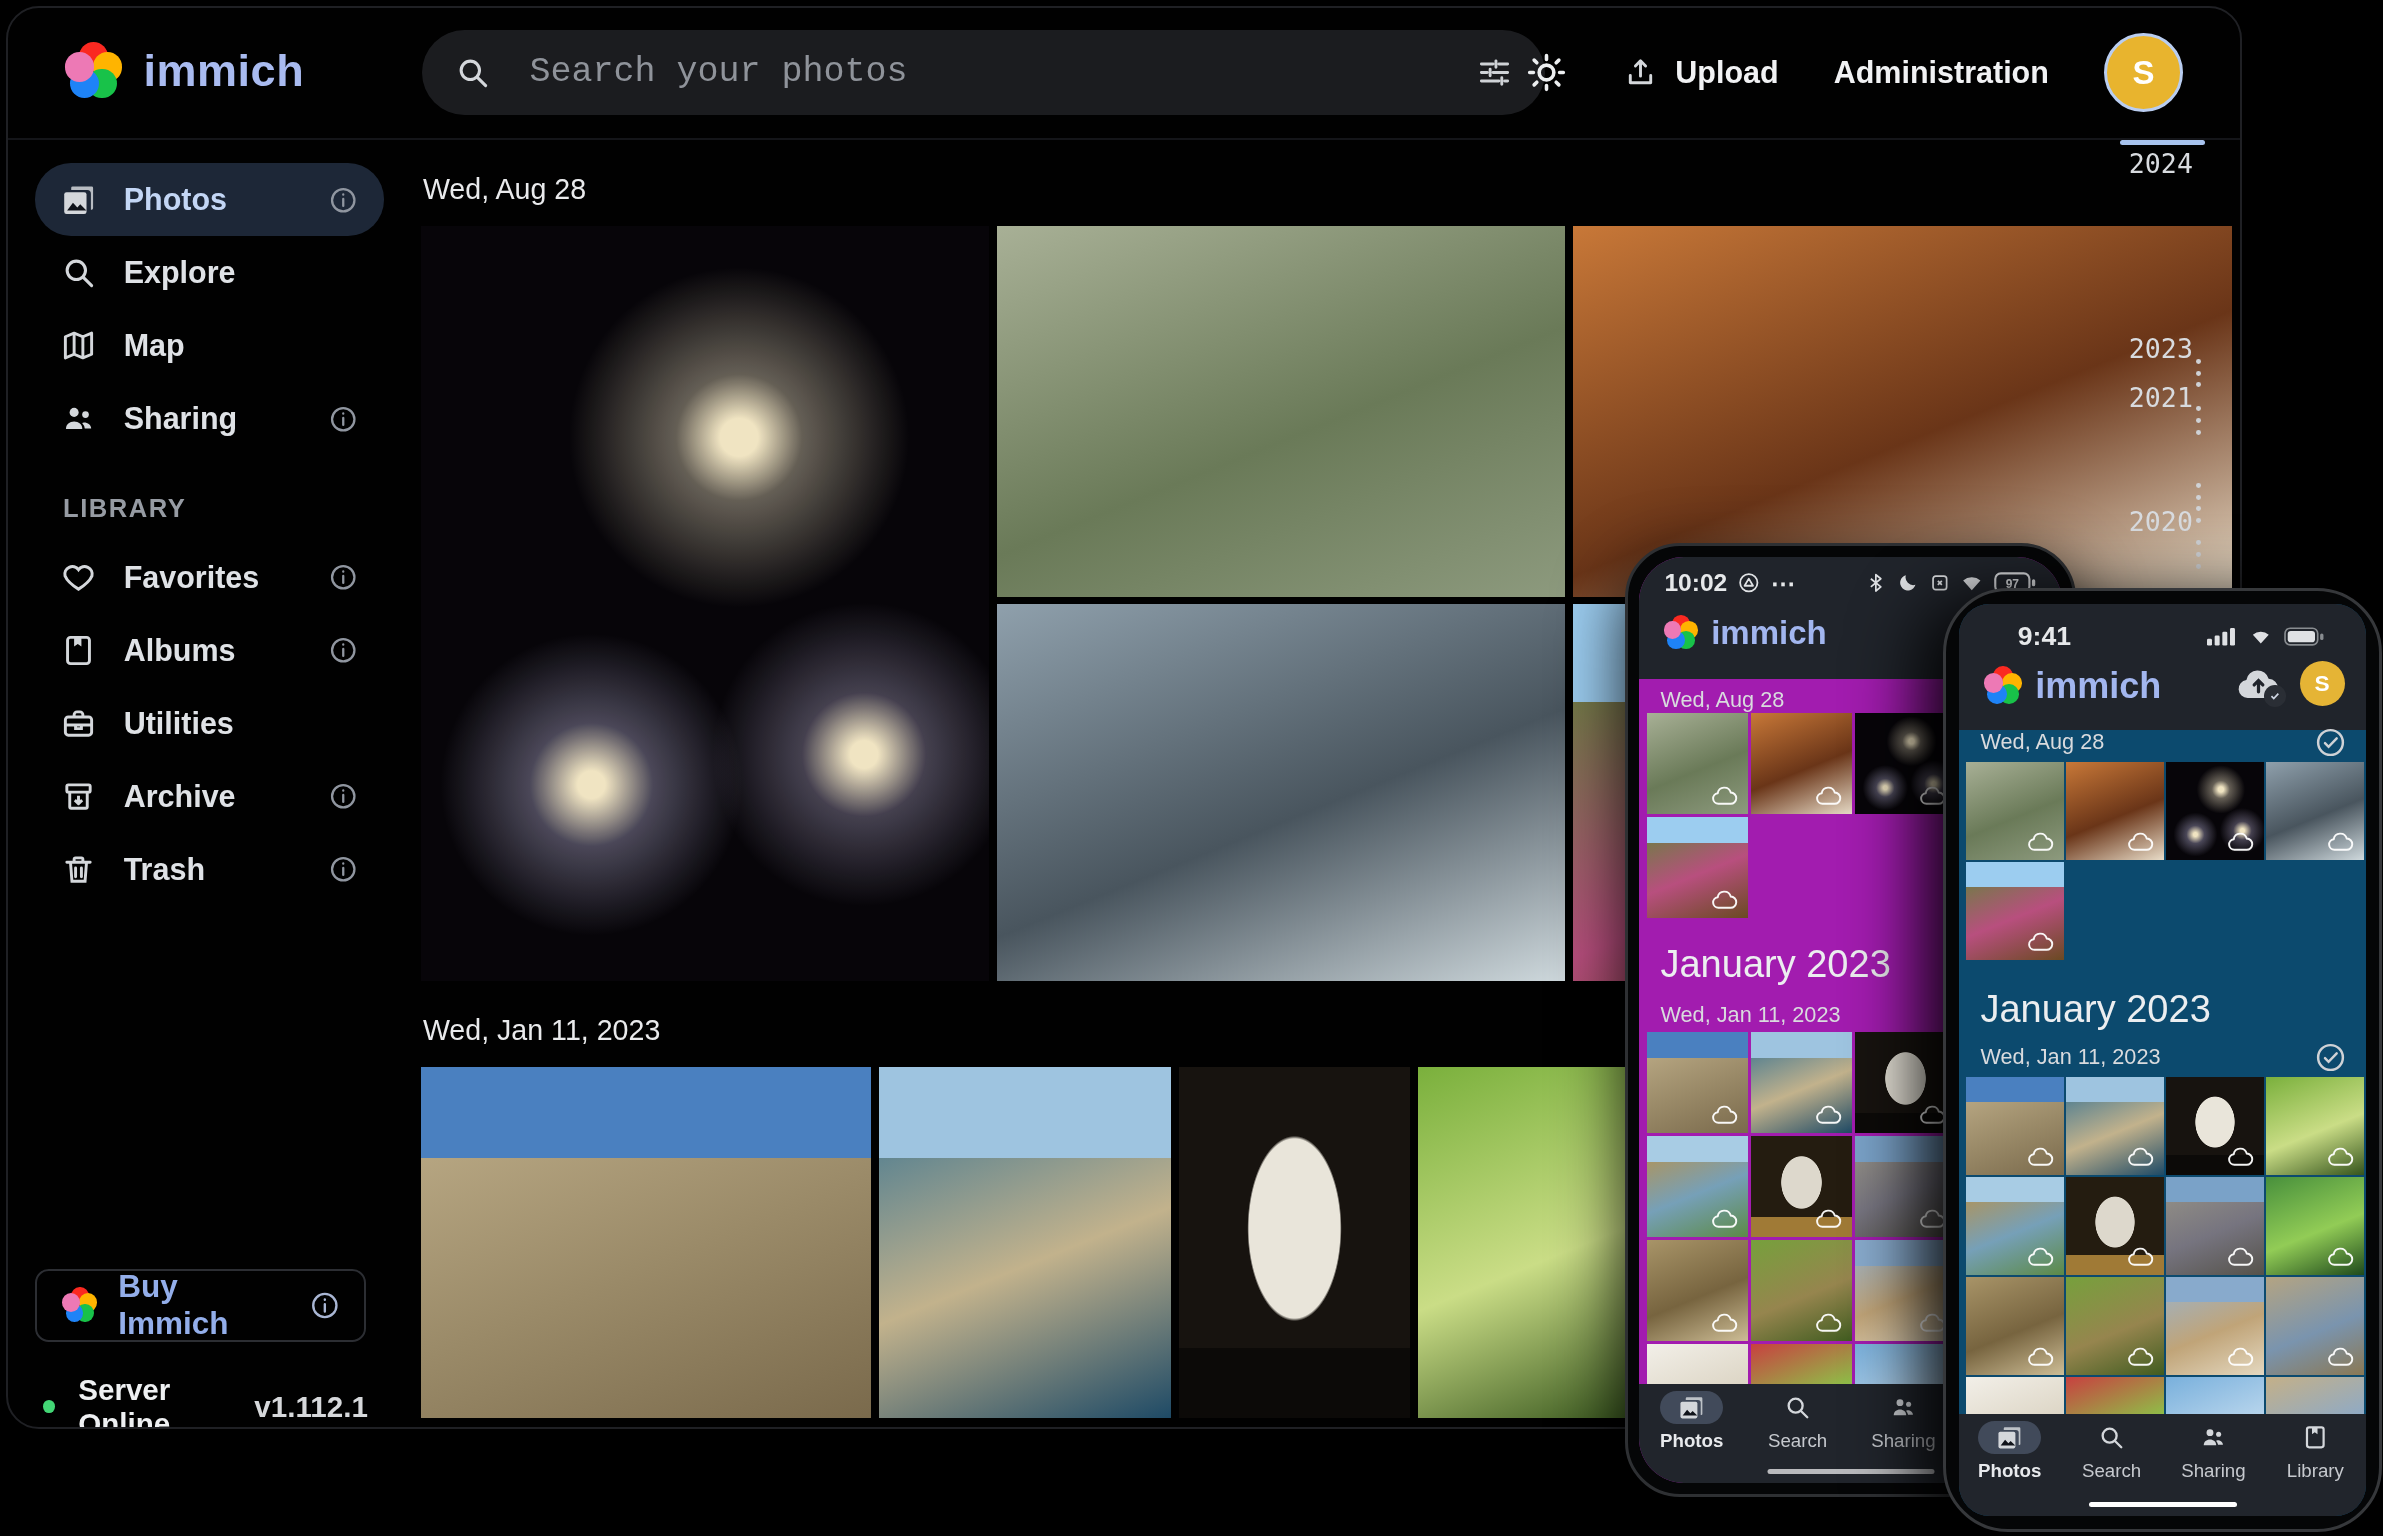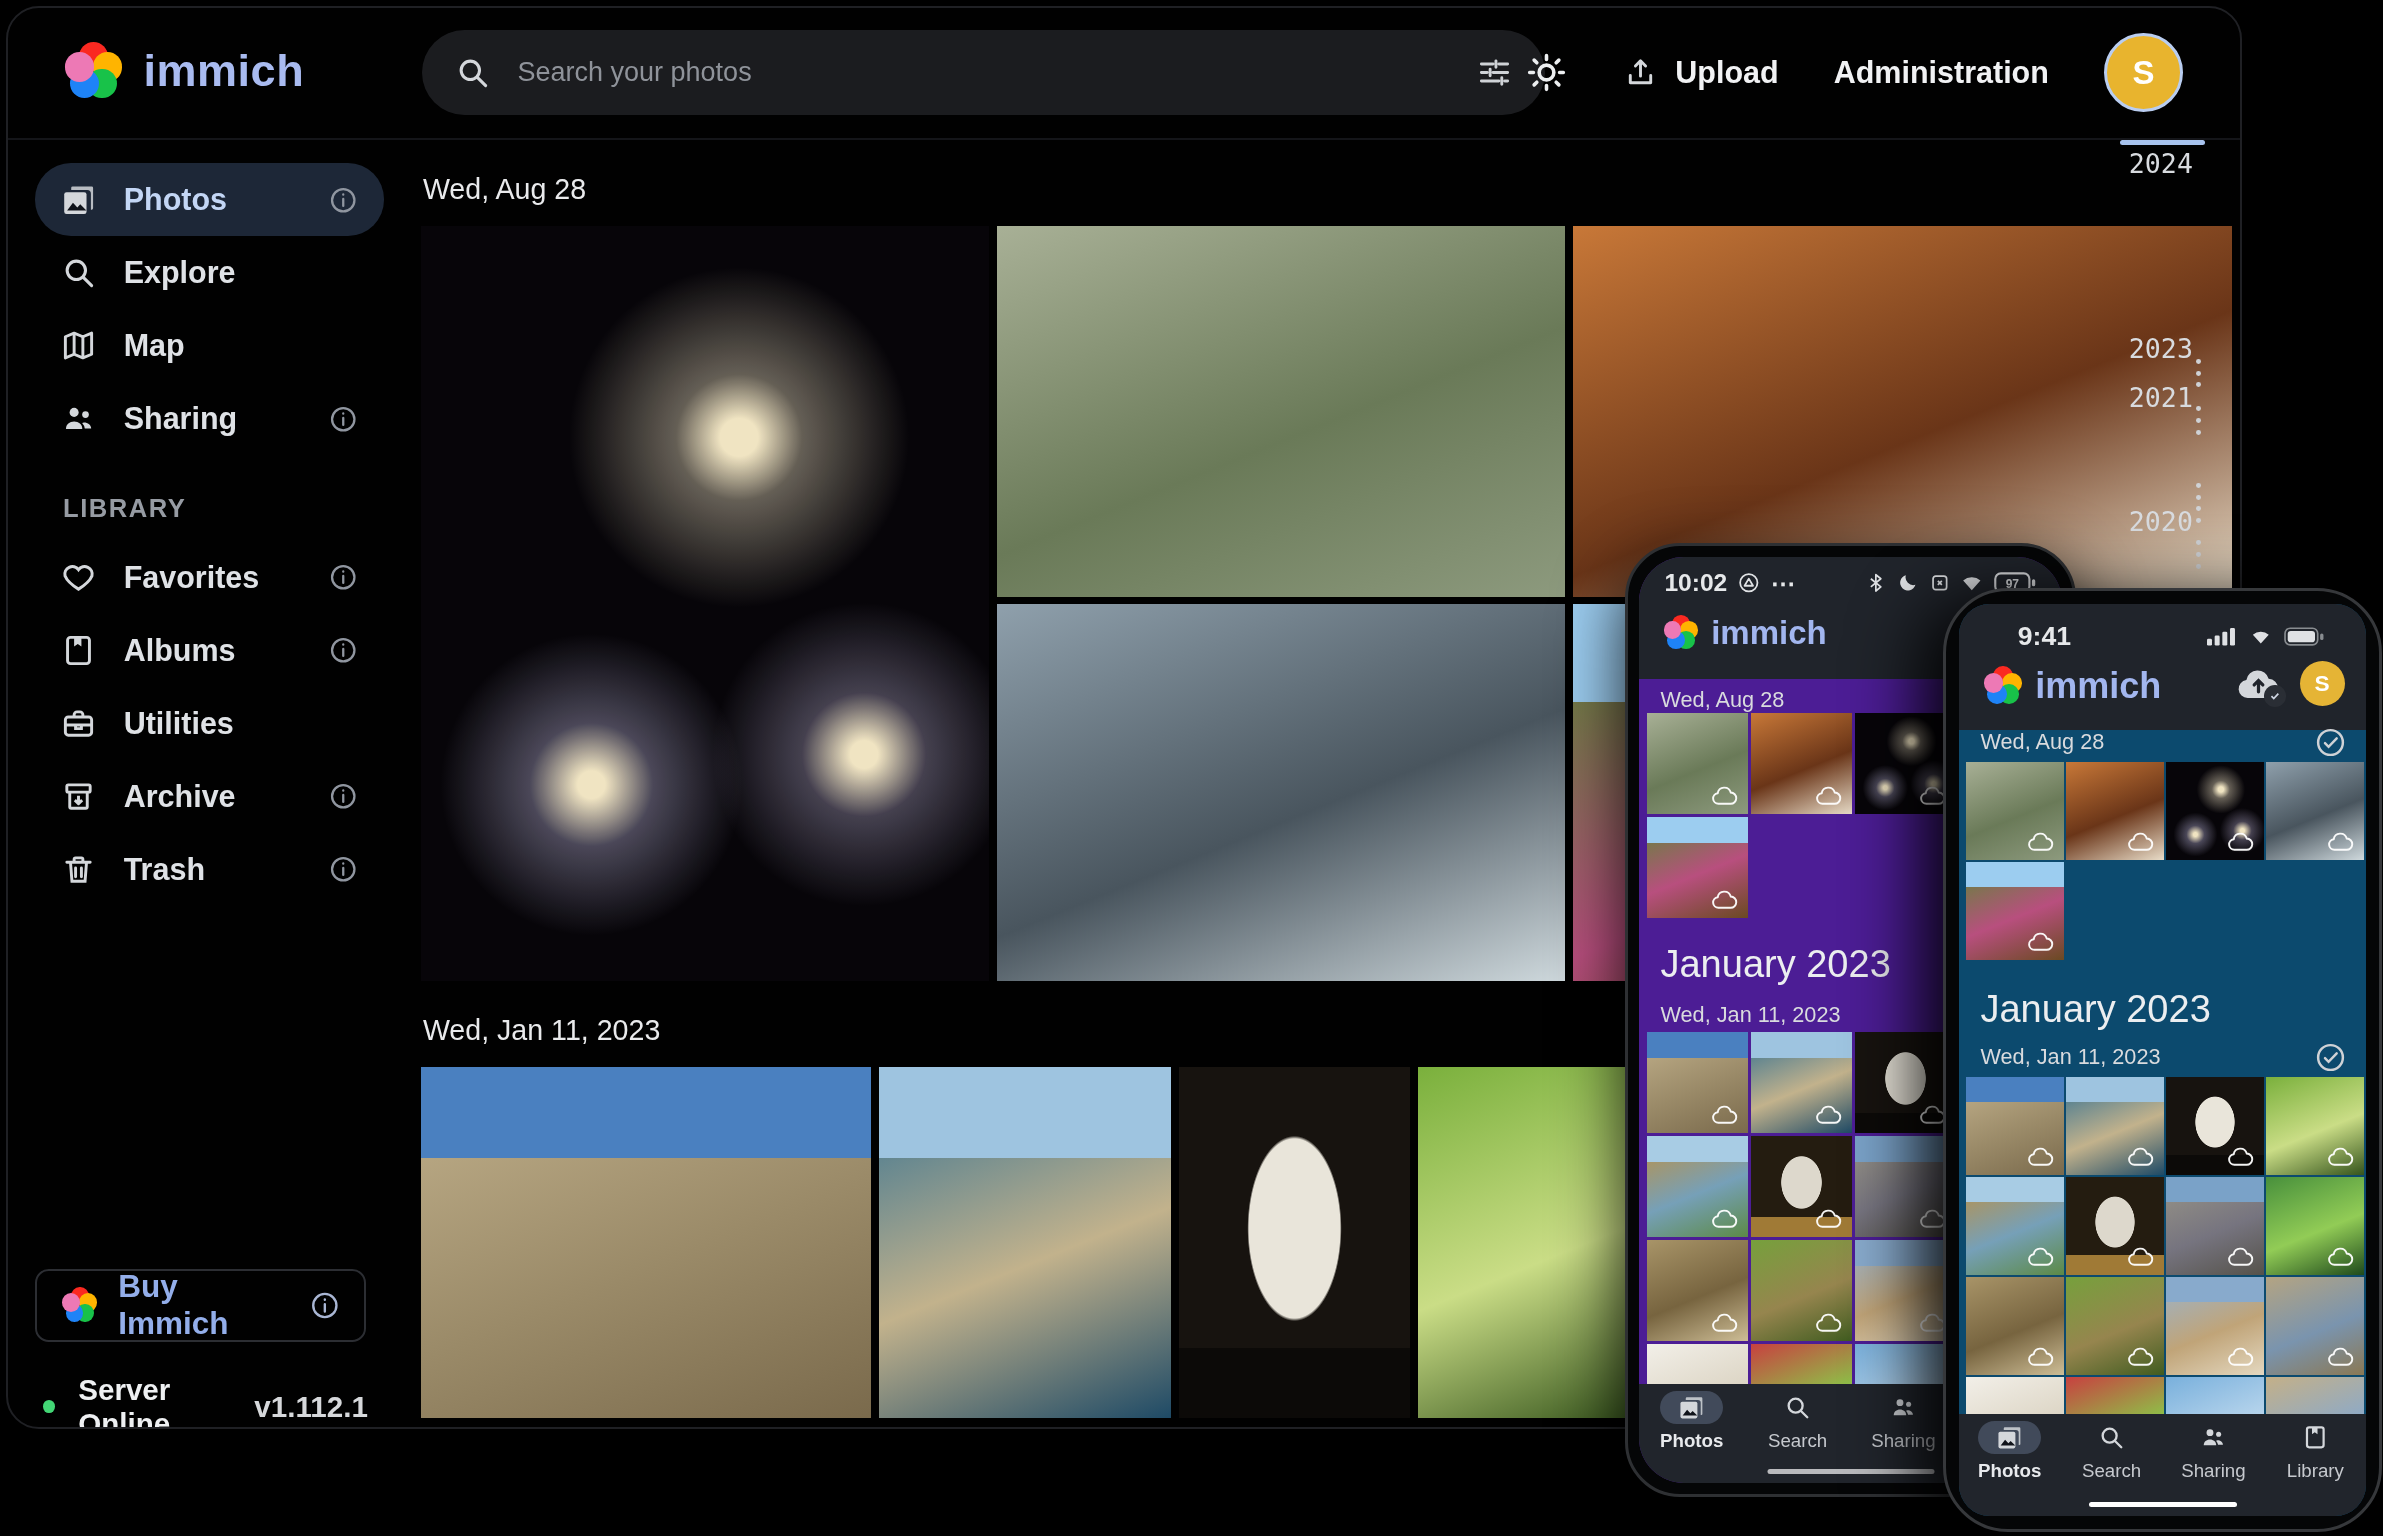--- a/index.html
+++ b/index.html
@@ -17,21 +17,21 @@
   .flower{position:relative;display:inline-block;}
   .flower i{position:absolute;width:48%;height:48%;border-radius:50%;}
   .flower i:nth-of-type(1){left:26%;top:2%;background:#fa2921;}
   .flower i:nth-of-type(2){left:48.8%;top:18.6%;background:#ffb400;}
   .flower i:nth-of-type(3){left:40.1%;top:45.4%;background:#18c249;}
   .flower i:nth-of-type(4){left:11.9%;top:45.4%;background:#1e83f7;}
   .flower i:nth-of-type(5){left:3.2%;top:18.6%;background:#ed79b5;}
 
   .searchbar{position:absolute;left:414px;top:21.7px;width:1123px;height:85px;border-radius:43px;
              background:#1b1c1f;display:flex;align-items:center;padding:0 33px;box-sizing:border-box;gap:25.6px;}
-  .searchbar input{flex:1;background:transparent;border:0;outline:0;color:#d5d7da;font-size:27px;font-family:Liberation Sans, sans-serif;}
+  .searchbar input{flex:1;background:transparent;border:0;outline:0;color:#d5d7da;font-size:35px;font-family:Liberation Mono, monospace;margin-left:12px;}
   .searchbar input::placeholder{color:#8f939a;}
   .icon{display:inline-flex;align-items:center;justify-content:center;color:#d4d7db;}
   .icon svg{width:100%;height:100%;}
 
   .top-actions{position:absolute;right:57px;top:0;height:130px;display:flex;align-items:center;gap:55px;text-align:center;}
   .action-btn{display:flex;align-items:center;gap:17.7px;color:#f1f2f4;font-size:30.5px;font-weight:700;cursor:pointer;}
   .avatar{width:73px;height:73px;border-radius:50%;background:#e8b42e;border:3.9px solid #b9cdf0;
           display:flex;align-items:center;justify-content:center;color:#fff;font-size:33px;font-weight:700;}
 
   
@@ -72,21 +72,21 @@
   .scrub-year{position:absolute;right:47px;font-family:"DejaVu Sans Mono",monospace;font-size:26.6px;color:#d8dbdf;}
   .scrub-handle{position:absolute;right:35px;width:85px;height:4.9px;border-radius:3px;background:#a8c3ee;}
   .scrub-dot{position:absolute;right:39px;width:4.9px;height:4.9px;border-radius:50%;background:#cfd2d6;}
 
   
   .phone{position:absolute;background:#050607;}
   .phone1{left:1625px;top:543px;width:445px;height:948px;border:3px solid #2e3033;border-radius:55px;
           box-shadow:0 25.6px 69px rgba(0,0,0,.85);}
   .phone2{left:1943px;top:588px;width:433px;height:938px;border:3.9px solid #36383b;border-radius:65px;
           box-shadow:-23.6px 9.9px 69px rgba(0,0,0,.9);}
-  .screen{position:absolute;overflow:hidden;background:#4c1d95;}
+  .screen{position:absolute;overflow:hidden;background:#a21caf;}
   .phone1 .screen{inset:10.8px;border-radius:45px;}
   .phone2 .screen{inset:12.8px;border-radius:31px;background:#0c4a6e;}
 
   .p-top{position:absolute;left:0;top:0;right:0;background:#20242b;}
   .phone1 .p-top{height:122px;}
   .phone2 .p-top{height:126px;}
   .p-status{position:absolute;left:0;right:0;display:flex;align-items:center;color:#e6e8ea;}
   .phone1 .p-status{top:11.8px;padding:0 25.6px;font-size:24.6px;font-weight:600;gap:9.9px;}
   .phone2 .p-status{top:17.7px;padding:0 41px 0 59px;font-size:26.6px;font-weight:700;}
   .p-status .spacer{flex:1;}

